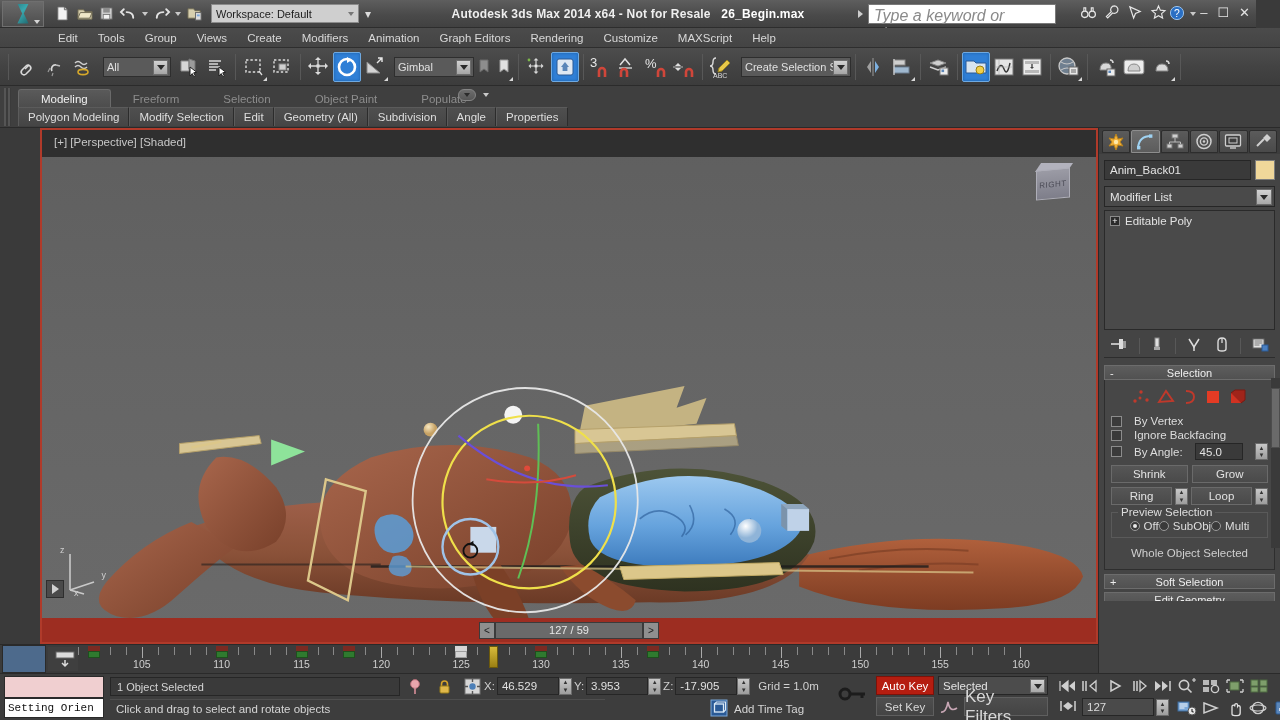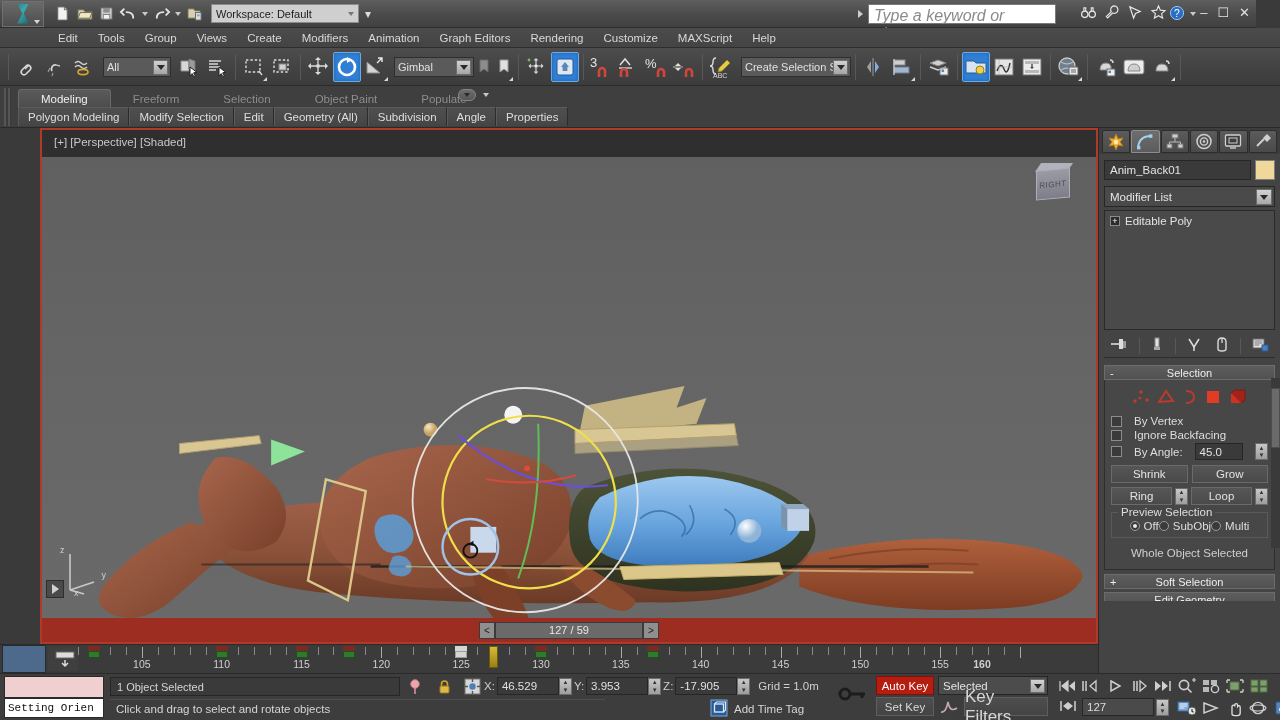--- a/index.html
+++ b/index.html
@@ -334,20 +334,24 @@
           </svg>
       </div>
     </div>
 
     <div class="ws-sel">
       <span>Workspace: Default</span>
       <span class="arw"></span>
     </div>
     <div class="ws-more">▾</div>
 
+    <div class="title-text">
+      <span>Autodesk 3ds Max  2014 x64  - Not for Resale</span>
+      &nbsp;&nbsp;<span class="fname">26_Begin.max</span>
+    </div>
 
     <div class="search-wrap">
       <span class="search-car"></span>
       <div class="search-box">Type a keyword or phrase</div>
     </div>
 
     <div class="tbicons">
       <span>
         <svg width="15" height="13" viewBox="0 0 16 14">
             <circle cx="4" cy="9" r="3.4" fill="none" stroke="#e6e6e6" stroke-width="1.4"></circle>
@@ -900,21 +904,21 @@
         <div class="tnum" style="left: 143.7px;">110</div>
         <div class="tnum" style="left: 223.533px;">115</div>
         <div class="tnum" style="left: 303.367px;">120</div>
         <div class="tnum" style="left: 383.2px;">125</div>
         <div class="tnum" style="left: 463.033px;">130</div>
         <div class="tnum" style="left: 542.867px;">135</div>
         <div class="tnum" style="left: 622.7px;">140</div>
         <div class="tnum" style="left: 702.533px;">145</div>
         <div class="tnum" style="left: 782.367px;">150</div>
         <div class="tnum" style="left: 862.2px;">155</div>
-        <div class="tnum" style="left: 904px; font-weight: bold;">160</div>
+        <div class="tnum" style="left: 943px;">160</div>
         <div class="keymark" style="left: 9.96667px;">
           <div class="kt"></div>
           <div class="kb"></div>
         </div>
         <div class="keymark" style="left: 137.7px;">
           <div class="kt"></div>
           <div class="kb"></div>
         </div>
         <div class="keymark" style="left: 217.533px;">
           <div class="kt"></div>

